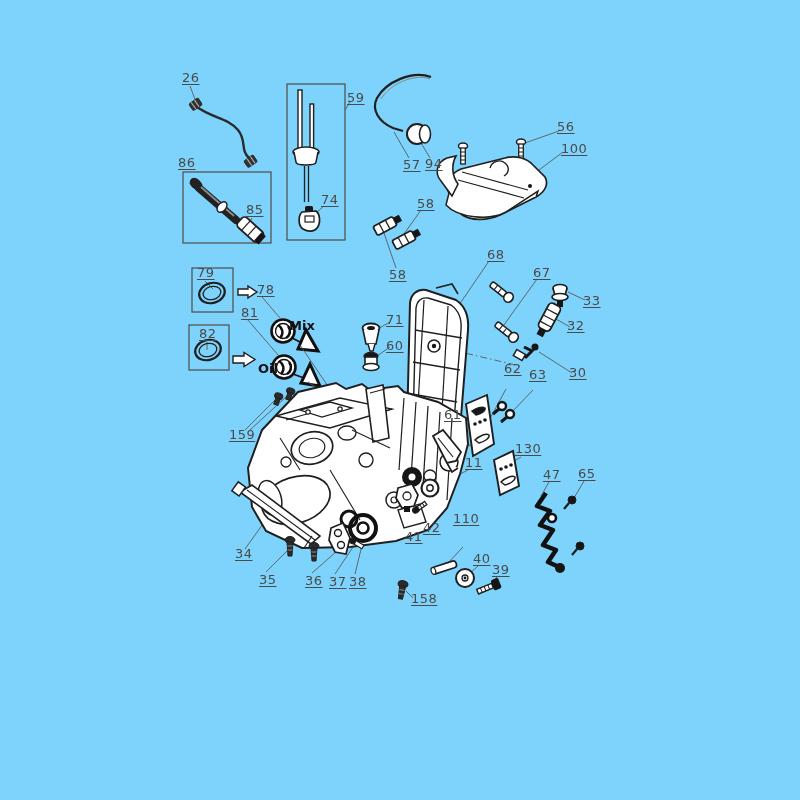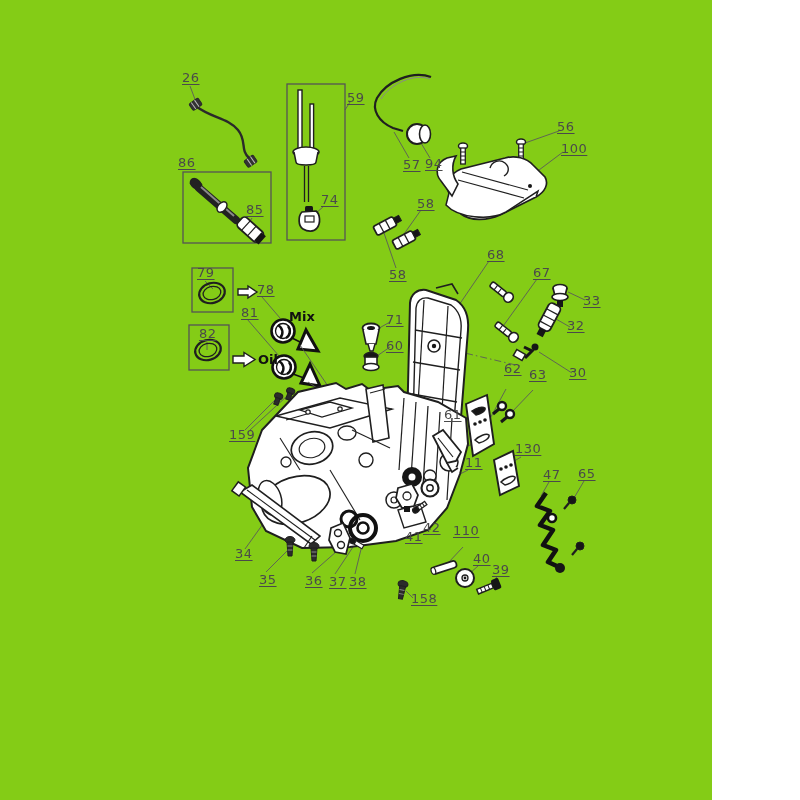--- a/index.html
+++ b/index.html
@@ -1,21 +1,21 @@
 <!DOCTYPE html>
 <html><head>
 <meta charset="utf-8">
 <style>
   html,body{margin:0;padding:0;background:#fff;}
-  #canvas{position:relative;width:712px;height:800px;background:#84cc16;overflow:hidden;
+  #canvas{position:relative;width:800px;height:800px;background:#7dd3fc;overflow:hidden;
           font-family:"DejaVu Sans","Liberation Sans",sans-serif;}
   svg{position:absolute;left:0;top:0;}
   .lbl{position:absolute;font-size:13px;color:#4a4a4a;text-decoration:underline;
        text-underline-offset:2px;letter-spacing:.5px;line-height:1;white-space:nowrap;}
-  .blbl{position:absolute;font-size:13px;font-weight:bold;color:#111;line-height:1;white-space:nowrap;}
+  .blbl{position:absolute;font-size:13px;font-weight:bold;color:#111;line-height:1;white-space:nowrap;margin-top:9px;}
 </style>
 </head>
 <body>
 
 <div id="canvas">
 <svg width="800" height="800" viewBox="0 0 800 800">
   <defs></defs>
 
   <g stroke="#5a5a5a" stroke-width="0.9" fill="none">
     <line x1="190" y1="86" x2="196" y2="102"></line>
@@ -456,17 +456,17 @@
 <span class="lbl" style="left:465px;top:456px">11</span>
 <span class="lbl" style="left:543px;top:468px">47</span>
 <span class="lbl" style="left:578px;top:467px">65</span>
 <span class="lbl" style="left:235px;top:547px">34</span>
 <span class="lbl" style="left:259px;top:573px">35</span>
 <span class="lbl" style="left:305px;top:574px">36</span>
 <span class="lbl" style="left:329px;top:575px">37</span>
 <span class="lbl" style="left:349px;top:575px">38</span>
 <span class="lbl" style="left:405px;top:530px">41</span>
 <span class="lbl" style="left:423px;top:521px">42</span>
-<span class="lbl" style="left:453px;top:524px">110</span>
+<span class="lbl" style="left:453px;top:512px">110</span>
 <span class="lbl" style="left:473px;top:552px">40</span>
 <span class="lbl" style="left:492px;top:563px">39</span>
 <span class="lbl" style="left:411px;top:592px">158</span>
 </div>
 
 </body></html>

